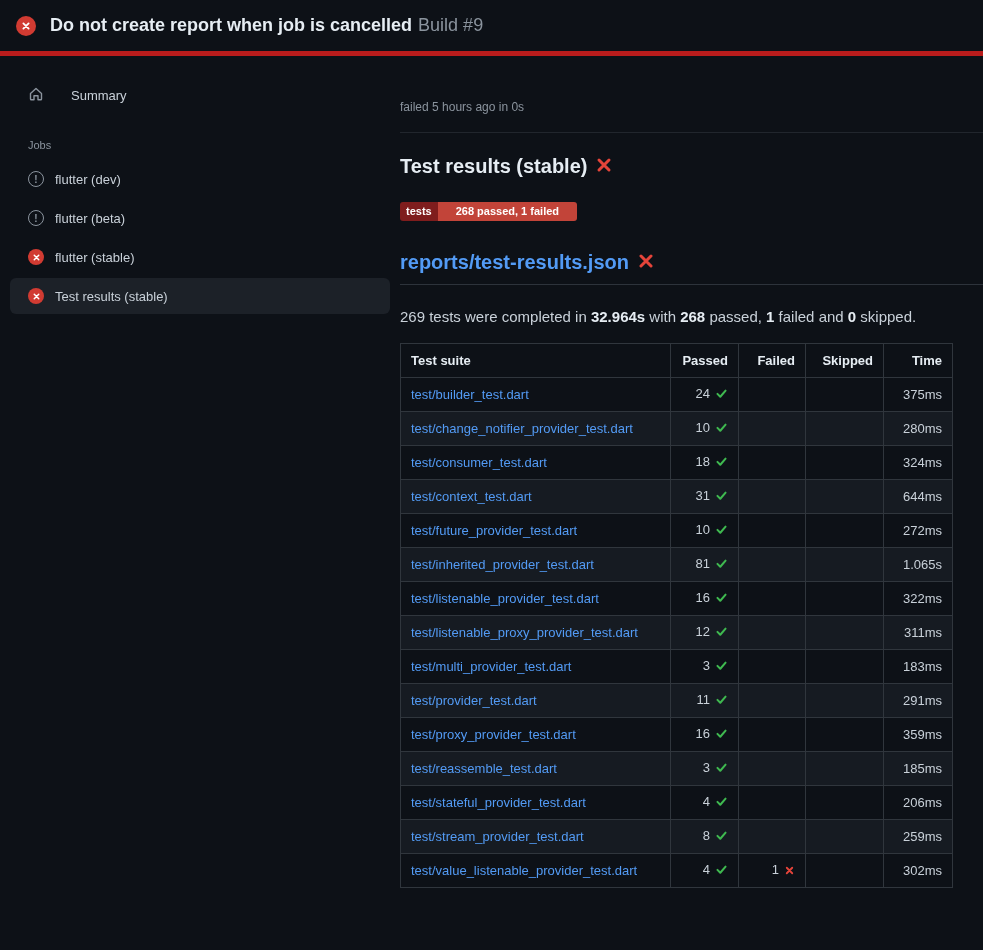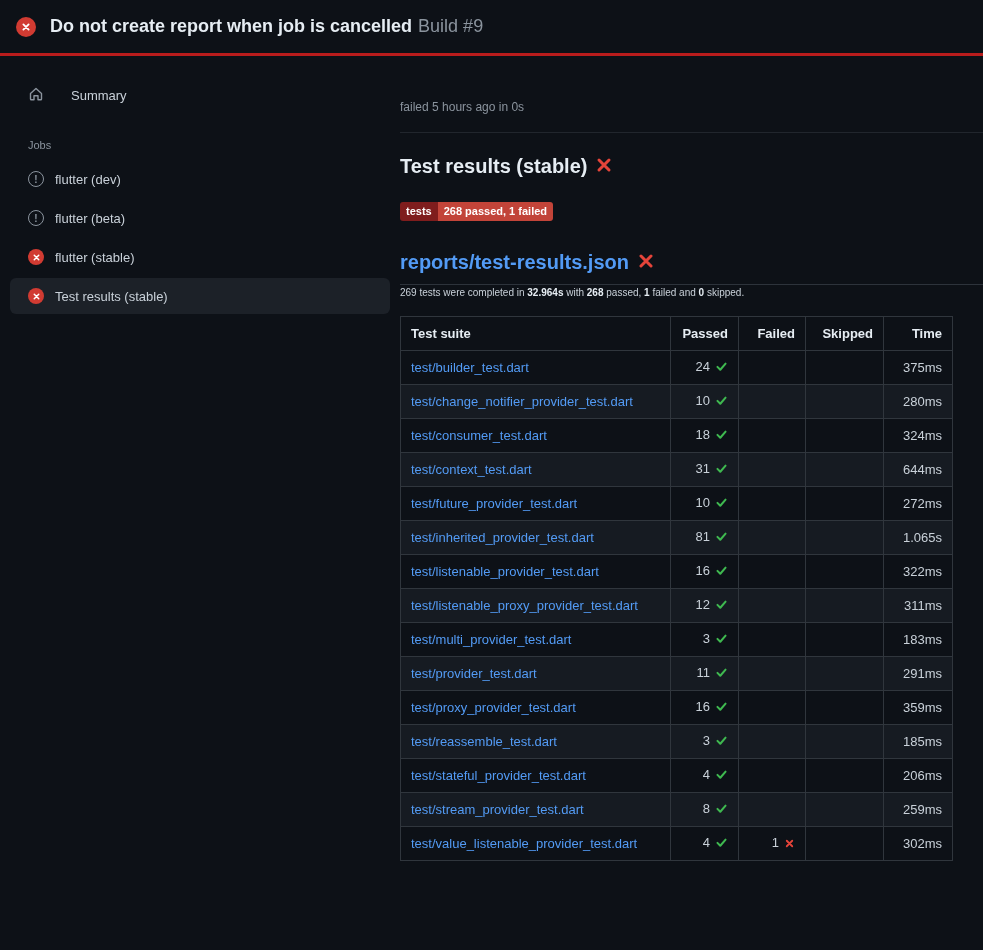--- a/index.html
+++ b/index.html
@@ -10,21 +10,21 @@
     font-family: "Liberation Sans", "DejaVu Sans", sans-serif;
     overflow: hidden;
   }
   
   .topbar {
     height: 56px;
     display: flex;
     align-items: center;
     gap: 14px;
     padding: 0 16px;
-    border-bottom: 3px solid #b91c1c;
+    border-bottom: 5px solid #b91c1c;
   }
   .status-circle {
     width: 20px; height: 20px; border-radius: 50%;
     background: #d13b32;
     display: flex; align-items: center; justify-content: center;
     flex: none;
   }
   .status-circle.small { width: 16px; height: 16px; }
   .page-title { font-size: 18px; font-weight: 700; color: #e6edf3; }
   .build-number { color: #8b949e; font-weight: 400; margin-left: 6px; }
@@ -62,28 +62,28 @@
   .section-title {
     margin-top: 22px; font-size: 20px; font-weight: 700; color: #e6edf3;
     display: flex; align-items: center; gap: 9px;
   }
   .badge {
     display: inline-flex; margin-top: 24px;
     font-size: 11px; font-weight: 700; color: #ffffff;
     border-radius: 3px; overflow: hidden; line-height: 1;
   }
   .badge-label { background: #7f1d1d; padding: 4px 6px; }
-  .badge-value { background: #c24439; padding: 4px 6px; }
+  .badge-value { background: #c24439; padding: 4px 18px; }
   .report-heading {
     margin-top: 30px; font-size: 20px; font-weight: 600;
     display: flex; align-items: center; gap: 9px;
     padding-bottom: 10px; border-bottom: 1px solid #2d333b;
   }
   .report-link { color: #539bf5; text-decoration: none; }
-  .summary-line { margin-top: 2px; font-size: 10px; color: #c9d1d9; }
+  .summary-line { margin-top: 23px; font-size: 15px; color: #c9d1d9; }
   .summary-line b { color: #e6edf3; }
   
   table.results { border-collapse: collapse; margin-top: 18px; width: 552px; font-size: 13px; table-layout: fixed; }
   .results th, .results td { border: 1px solid #30363d; padding: 0 10px; height: 34px; }
   .results th { color: #e6edf3; font-weight: 700; text-align: right; }
   .results th.col-suite { text-align: left; }
   .results td.col-suite { text-align: left; overflow: hidden; white-space: nowrap; }
   .results td.col-num, .results td.col-time { text-align: right; color: #c9d1d9; }
   .results tbody tr:nth-child(even) { background: #161b22; }
   .suite-link { color: #539bf5; text-decoration: none; }

